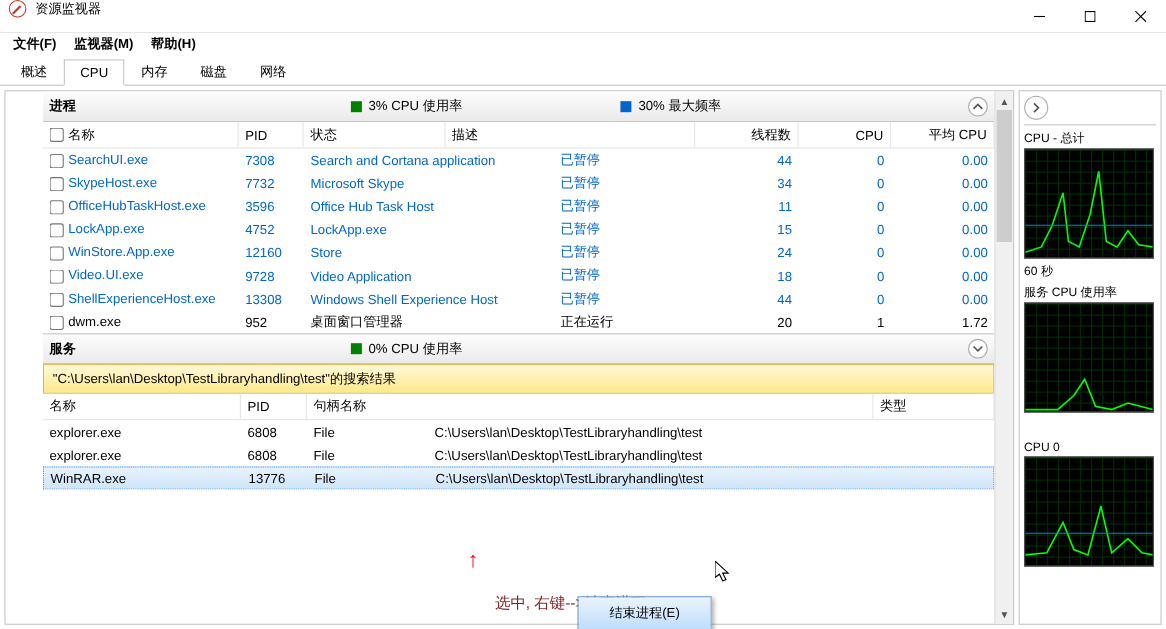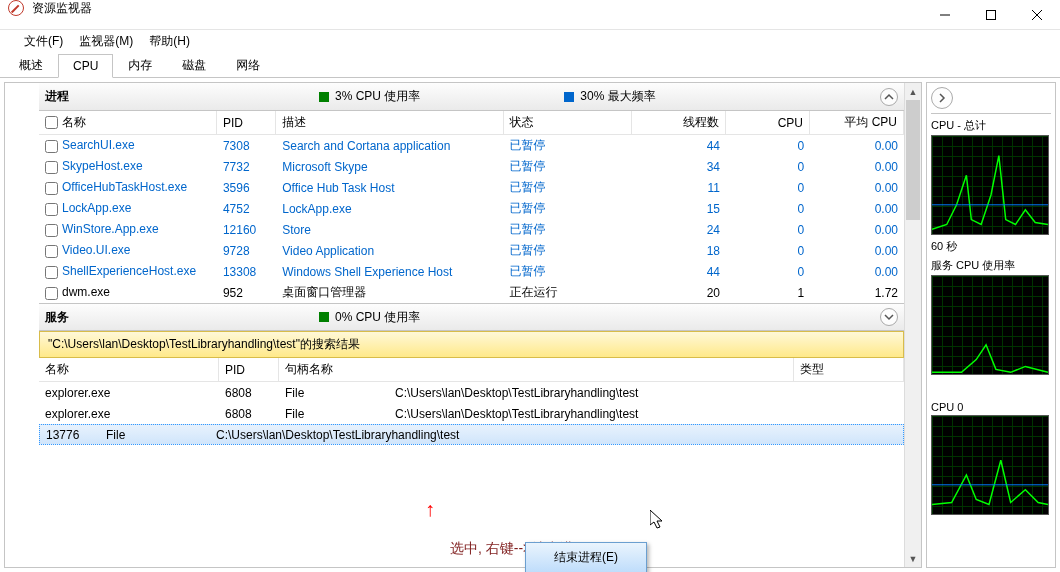--- a/index.html
+++ b/index.html
@@ -5,21 +5,21 @@
 * { box-sizing: border-box; margin: 0; padding: 0; font-family: "Microsoft YaHei", "Segoe UI", sans-serif; font-size: 12px; }
 body { background: #fff; width: 1060px; height: 572px; overflow: hidden; position: relative; }
 
 .titlebar { height: 30px; display: flex; padding: 0 0 0 8px; border-bottom: 1px solid #e5e5e5; }
 .titlebar .app-icon { width: 16px; height: 16px; border: 1.5px solid #c0392b; border-radius: 50%; margin-right: 8px; position: relative; }
 .titlebar .app-icon::after { content: ""; position: absolute; width: 10px; height: 1.5px; background: #c0392b; top: 7px; left: 1px; transform: rotate(-45deg); }
 .titlebar .title { flex: 1; }
 .win-controls { display: flex; }
 .win-controls .btn { width: 46px; height: 30px; display: flex; align-items: center; justify-content: center; }
 
-.menubar { height: 22px; display: flex; align-items: center; padding: 0 16px; gap: 0; }
+.menubar { height: 22px; display: flex; align-items: flex-start; padding: 0 4px; gap: 0; font-weight: bold; }
 .menubar .item { padding: 2px 8px; }
 
 .tabs { height: 26px; display: flex; align-items: flex-end; gap: 0; background: #fff; border-bottom: 1px solid #c5c5c5; padding-left: 4px; }
 .tabs .tab { padding: 4px 14px; border: 1px solid transparent; border-bottom: none; position: relative; top: 1px; }
 .tabs .tab.active { border: 1px solid #c5c5c5; border-bottom: 1px solid #fff; background: #fff; }
 
 .content { display: flex; height: calc(100% - 78px); }
 .main { flex: 1; overflow: hidden; border: 1px solid #c5c5c5; margin: 4px 2px 4px 4px; position: relative; display: flex; flex-direction: column; }
 .side { width: 130px; border: 1px solid #c5c5c5; margin: 4px 4px 4px 2px; padding: 4px; overflow: hidden; }
 
@@ -146,22 +146,22 @@
             </svg>
           </span>
       </div>
 
       <div class="grid-header">
         <div class="col c-name">
             <input type="checkbox" style="margin-right: 4px;">
             <span>名称</span>
           </div>
         <div class="col c-pid">PID</div>
+        <div class="col c-status">状态</div>
         <div class="col c-desc">描述</div>
-        <div class="col c-status">状态</div>
         <div class="col c-threads r">线程数</div>
         <div class="col c-cpu r">CPU</div>
         <div class="col c-avg r">平均 CPU</div>
       </div>
 
       <div class="grid-body" id="proc-body" style="height:168px">
           <div class="row link">
             <div class="cell c-name"><input type="checkbox" style="">SearchUI.exe</div>
             <div class="cell c-pid">7308</div>
             <div class="cell c-desc">Search and Cortana application</div>
@@ -266,20 +266,21 @@
             <div class="cell h-type">File</div>
             <div class="cell h-handle">C:\Users\lan\Desktop\TestLibraryhandling\test</div>
           </div>
           <div class="row">
             <div class="cell h-name">explorer.exe</div>
             <div class="cell h-pid">6808</div>
             <div class="cell h-type">File</div>
             <div class="cell h-handle">C:\Users\lan\Desktop\TestLibraryhandling\test</div>
           </div>
           <div class="row selected-row">
+            <div class="cell h-name">WinRAR.exe</div>
             <div class="cell h-pid">13776</div>
             <div class="cell h-type">File</div>
             <div class="cell h-handle">C:\Users\lan\Desktop\TestLibraryhandling\test</div>
           </div>
         </div>
 
     </div>
 
     <div class="main-scroll">
       <div class="arr up">▲</div>

